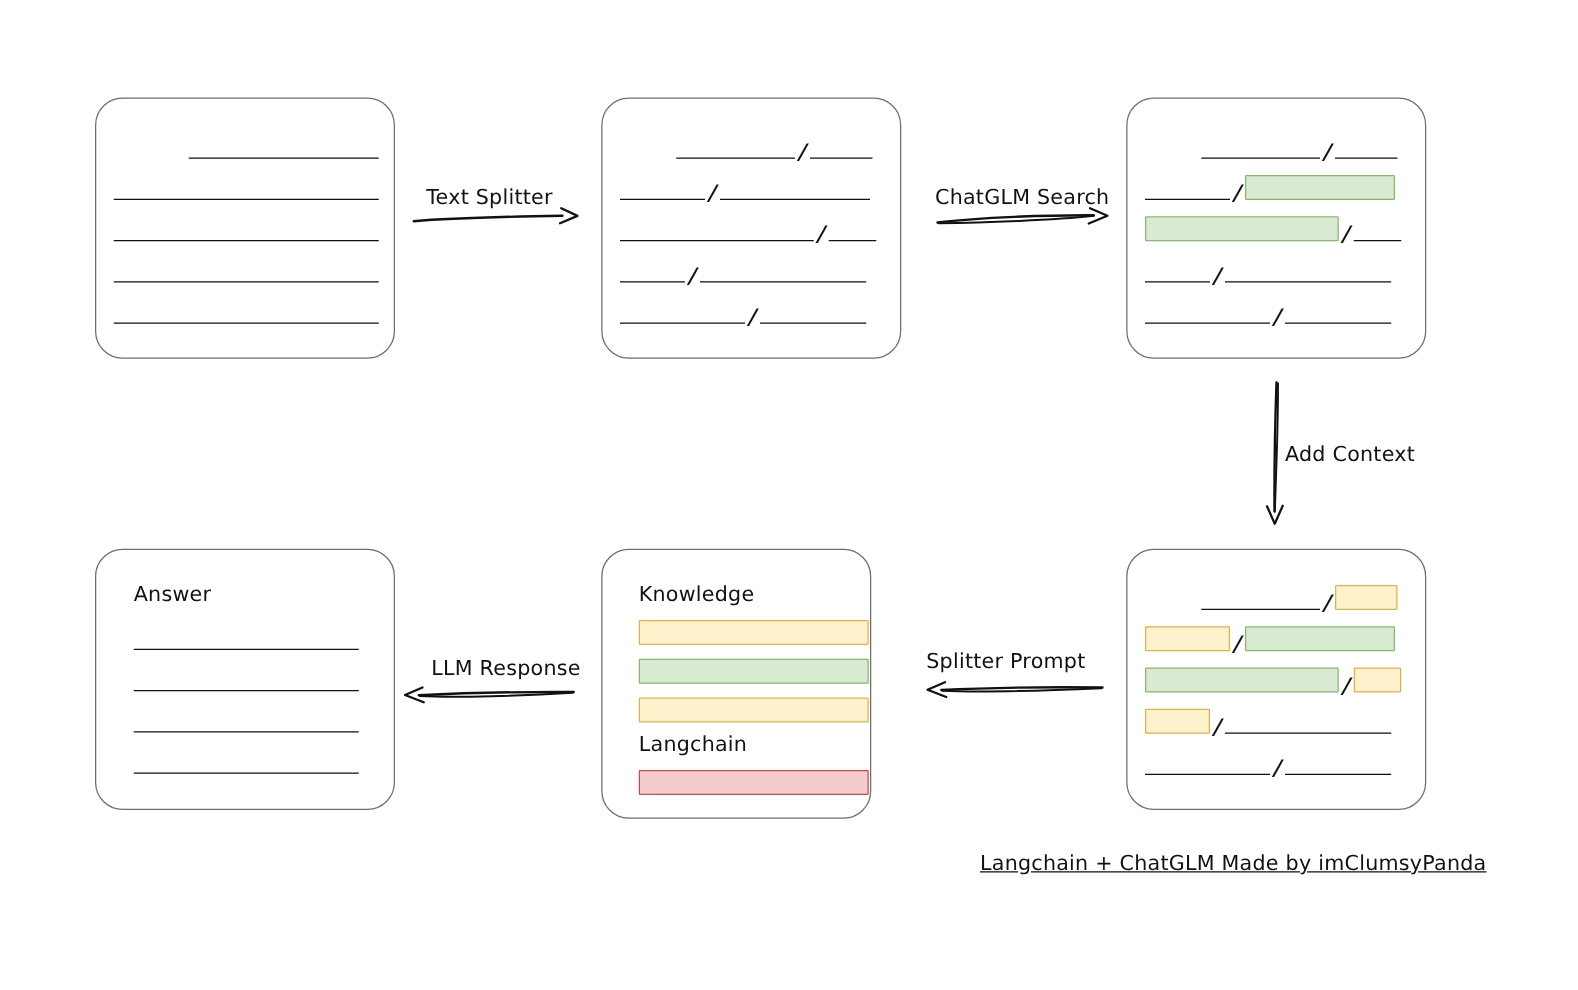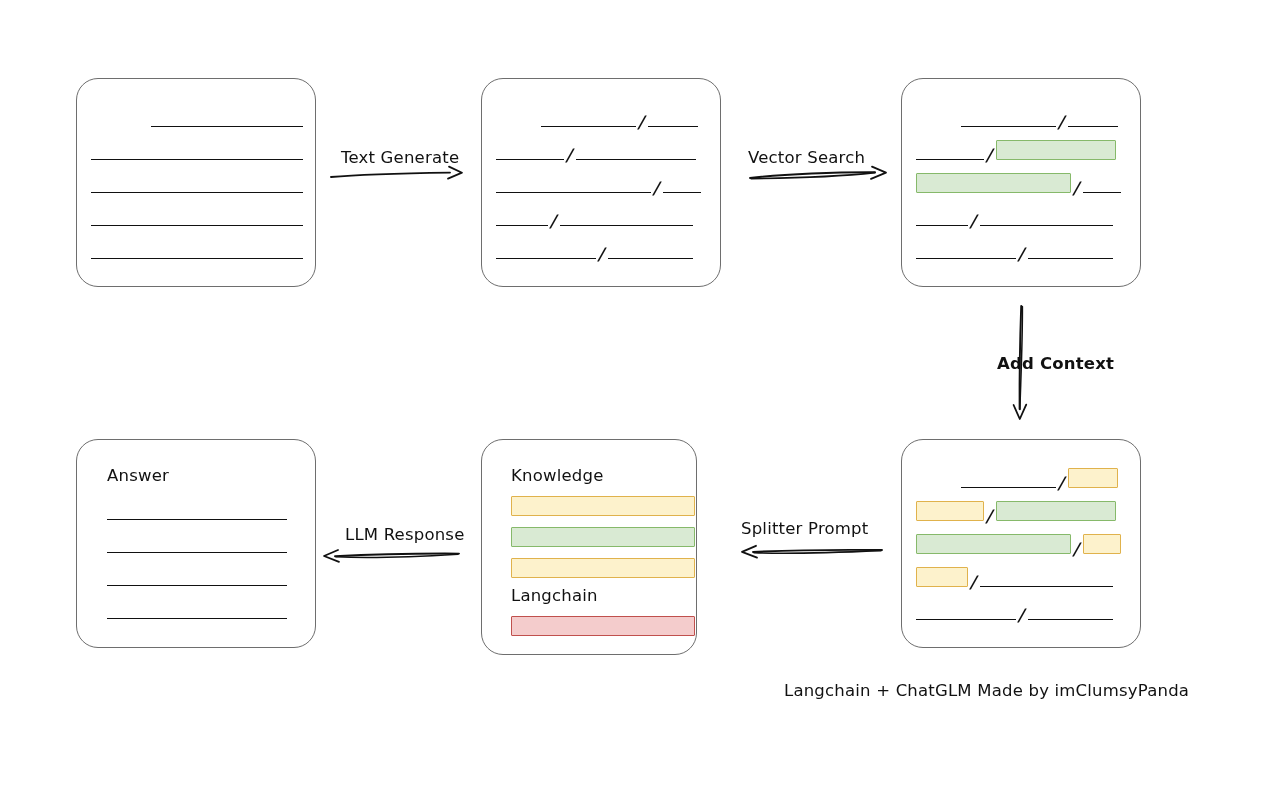--- a/index.html
+++ b/index.html
@@ -241,53 +241,53 @@
         </div>
       </div>
   </div>
 
   <div class="arrow" style="left:330px;top:166px;">
     <svg width="135" height="18" viewBox="0 0 135 18">
       <path d="M1,11 C30,8.4 80,7.2 120,6.6" stroke="#111" stroke-width="1.9" fill="none" stroke-linecap="round"></path>
       <path d="M119,0.6 L132,6.7 L118,12.6" stroke="#111" stroke-width="1.8" fill="none" stroke-linecap="round" stroke-linejoin="round"></path>
     </svg>
   </div>
-  <div class="arrow-label" style="left:341px;top:148px;">Text Generate</div>
+  <div class="arrow-label" style="left:341px;top:148px;">Text Splitter</div>
 
   <div class="arrow" style="left:749px;top:166px;">
     <svg width="140" height="20" viewBox="0 0 140 20">
       <path d="M1,12 C35,7.8 90,6.0 126,6.2" stroke="#111" stroke-width="1.9" fill="none" stroke-linecap="round"></path>
       <path d="M2,12.6 C40,12.2 95,10.0 126,6.6" stroke="#111" stroke-width="1.6" fill="none" stroke-linecap="round"></path>
       <path d="M123,0.6 L137,6.6 L122,12.8" stroke="#111" stroke-width="1.8" fill="none" stroke-linecap="round" stroke-linejoin="round"></path>
     </svg>
   </div>
-  <div class="arrow-label" style="left:748px;top:148px;">Vector Search</div>
+  <div class="arrow-label" style="left:748px;top:148px;">ChatGLM Search</div>
 
   <div class="arrow" style="left:1012px;top:305px;">
     <svg width="22" height="116" viewBox="0 0 22 116">
       <path d="M9.2,1 C8.0,35 7.4,72 7.6,104" stroke="#111" stroke-width="1.9" fill="none" stroke-linecap="round"></path>
       <path d="M10.4,1.6 C10.6,36 8.8,74 7.9,104.4" stroke="#111" stroke-width="1.5" fill="none" stroke-linecap="round"></path>
       <path d="M1.6,100 L7.8,114 L14.2,99.6" stroke="#111" stroke-width="1.8" fill="none" stroke-linecap="round" stroke-linejoin="round"></path>
     </svg>
   </div>
-  <div class="arrow-label" style="left:997px;top:354px;font-weight:bold;">Add Context</div>
+  <div class="arrow-label" style="left:1028px;top:354px;">Add Context</div>
 
   <div class="arrow" style="left:739px;top:543px;">
     <svg width="145" height="20" viewBox="0 0 145 20">
       <path d="M143,7.0 C105,6.6 45,7.4 14,9.0" stroke="#111" stroke-width="1.9" fill="none" stroke-linecap="round"></path>
       <path d="M142,7.6 C100,9.4 45,11.2 15,9.6" stroke="#111" stroke-width="1.6" fill="none" stroke-linecap="round"></path>
       <path d="M17,2.8 L3,8.8 L18,14.6" stroke="#111" stroke-width="1.8" fill="none" stroke-linecap="round" stroke-linejoin="round"></path>
     </svg>
   </div>
   <div class="arrow-label" style="left:741px;top:519px;">Splitter Prompt</div>
 
   <div class="arrow" style="left:321px;top:547px;">
     <svg width="140" height="20" viewBox="0 0 140 20">
       <path d="M138,6.6 C100,6.4 45,7.6 14,9.2" stroke="#111" stroke-width="1.9" fill="none" stroke-linecap="round"></path>
       <path d="M137,7.2 C98,9.6 44,11.2 15,9.8" stroke="#111" stroke-width="1.6" fill="none" stroke-linecap="round"></path>
       <path d="M17,3.0 L3,9.0 L18,14.8" stroke="#111" stroke-width="1.8" fill="none" stroke-linecap="round" stroke-linejoin="round"></path>
     </svg>
   </div>
   <div class="arrow-label" style="left:329px;top:525px;margin-left:16px;">LLM Response</div>
 
-  <div class="caption" style="left:784px;top:681px;">Langchain + ChatGLM Made by imClumsyPanda</div>
+  <div class="caption" style="left:784px;top:681px;text-decoration:underline;">Langchain + ChatGLM Made by imClumsyPanda</div>
 
 </div>
 
 </body></html>

